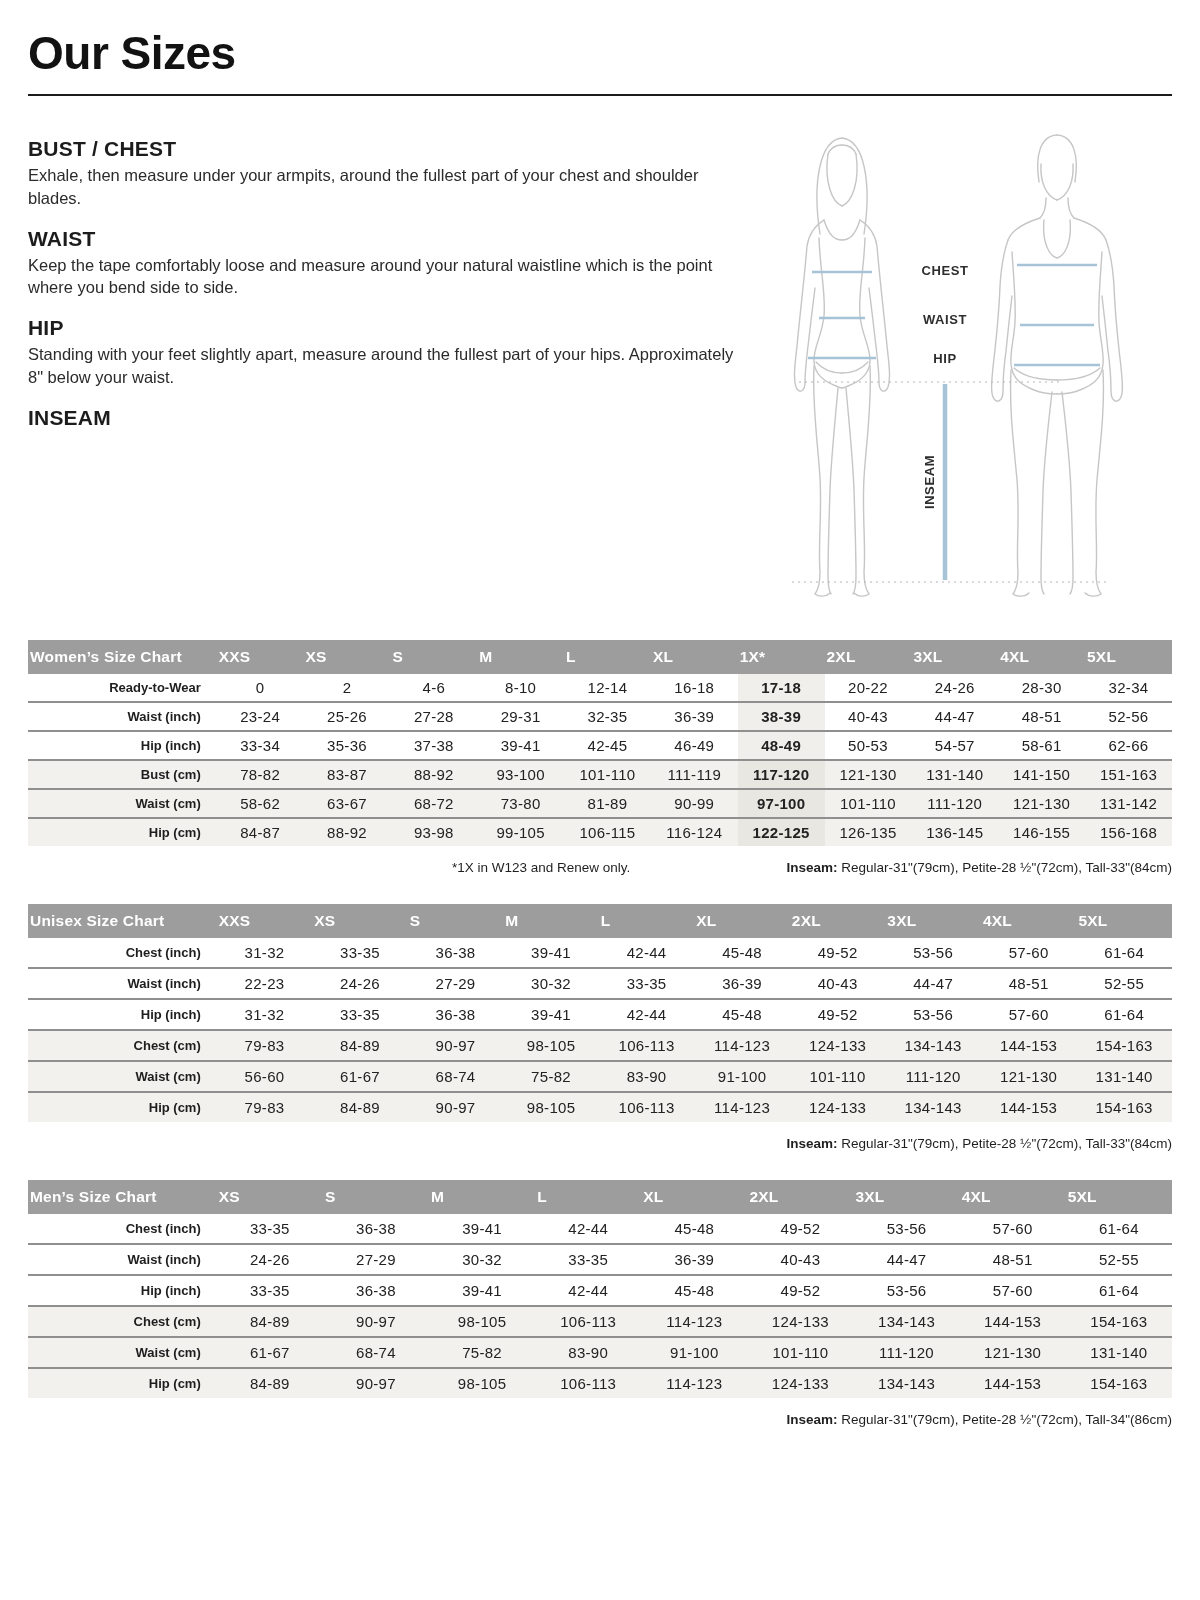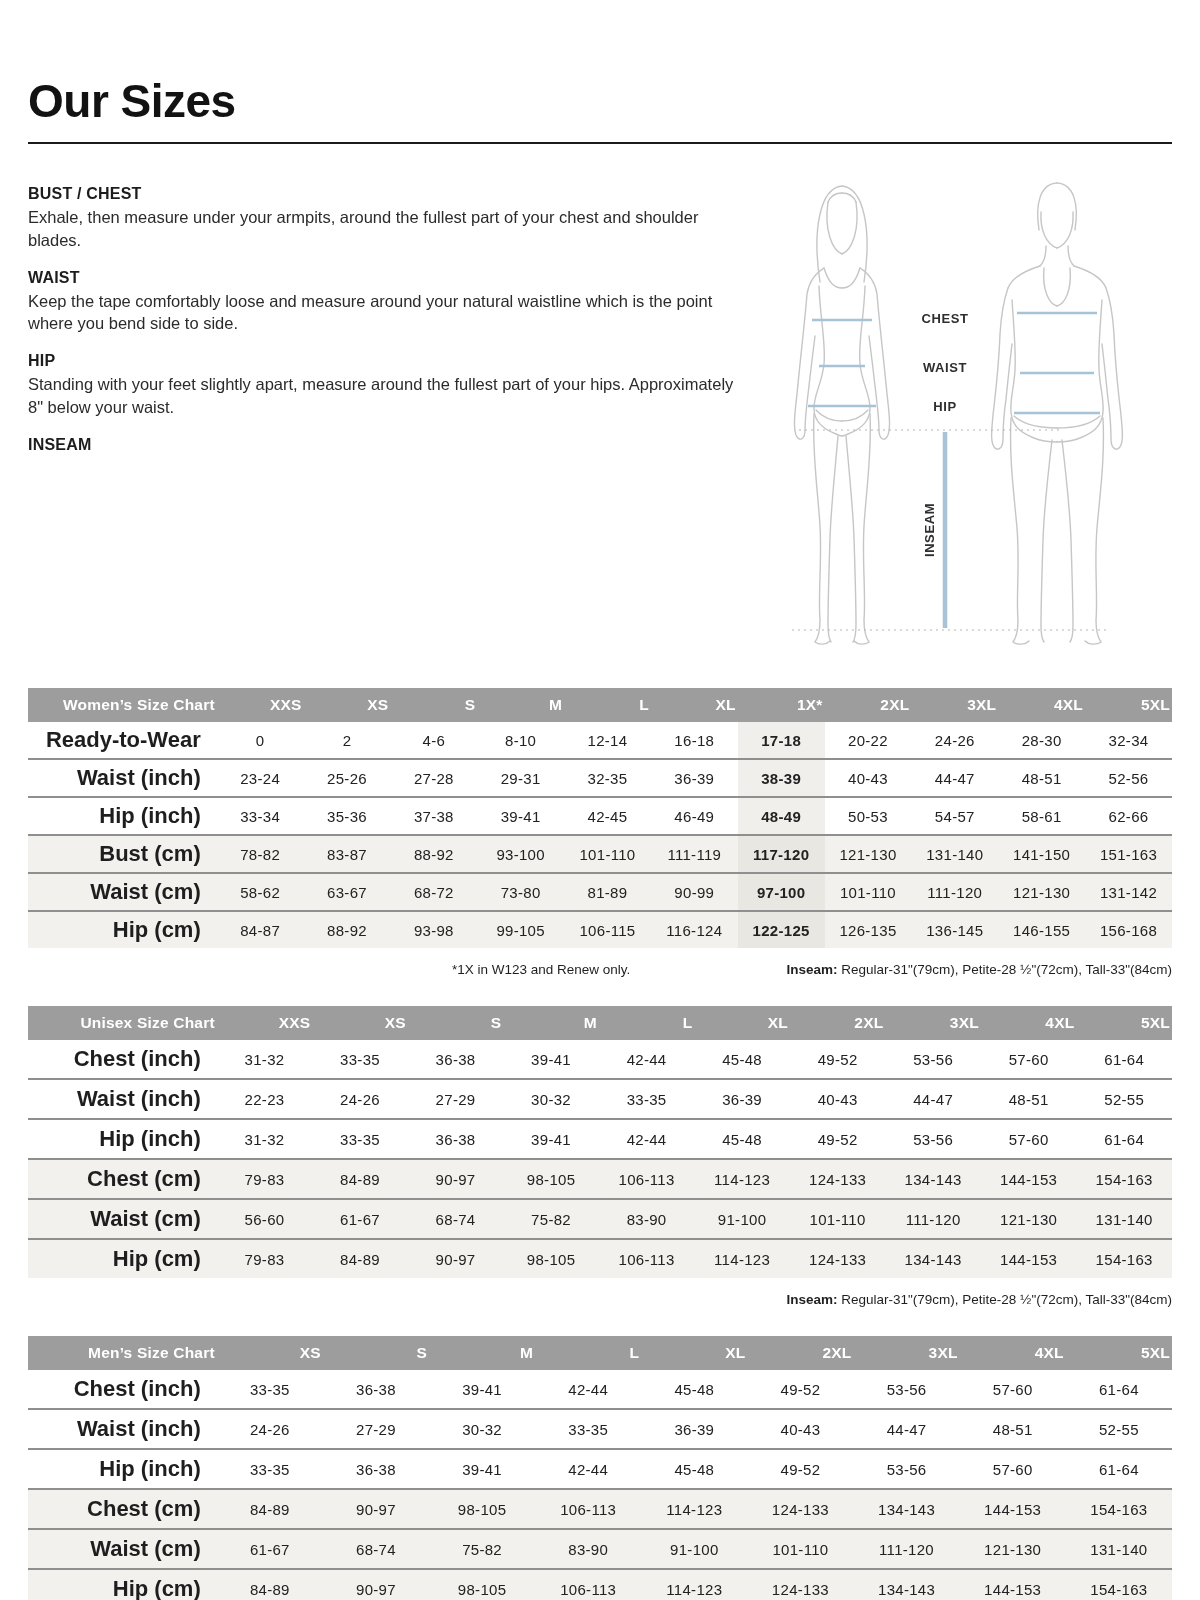--- a/index.html
+++ b/index.html
@@ -5,44 +5,44 @@
   * { margin:0; padding:0; box-sizing:border-box; }
   html,body { background:#ffffff; }
   body {
     width:1200px; height:1600px;
     font-family:"Liberation Sans","DejaVu Sans",sans-serif;
     color:#262626;
     padding:26px 28px 0 28px;
     overflow:hidden;
   }
   .page-title {
-    font-size:46px; font-weight:800; color:#121212; letter-spacing:-0.5px;margin-top:48px;
+    font-size:46px; font-weight:800; color:#121212; letter-spacing:-0.5px;
   }
   .title-divider {
     border:none; border-top:2px solid #1b1b1b; margin:14px 0 24px 0;
   }
   .top-row { display:flex; align-items:flex-start; }
   .instructions { width:745px; }
   .howto-heading { font-size:17px; font-weight:800; color:#1c1c1c; letter-spacing:0.2px; margin-bottom:6px; }
-  .m-section h3 { font-size:16px; font-weight:800; color:#1c1c1c; margin:17px 0 3px 0; letter-spacing:0.2px; }
+  .m-section h3 { font-size:21px; font-weight:800; color:#1c1c1c; margin:17px 0 3px 0; letter-spacing:0.2px; }
   .m-section p { font-size:16.5px; line-height:1.38; color:#2b2b2b; max-width:730px; }
   .figure-wrap { width:420px; margin-left:auto; }
   .figure-wrap svg { display:block; }
   .fig-label { font-family:"Liberation Sans",sans-serif; font-size:13px; font-weight:800; fill:#2e2e2e; letter-spacing:0.6px; }
 
   .charts { margin-top:20px; }
   table.size-table { width:100%; border-collapse:collapse; table-layout:fixed; }
   table.size-table thead th {
     background:#9d9d9d; color:#ffffff; font-weight:700;
-    font-size:15.5px; padding:8px 2px; text-align:right; letter-spacing:0.2px;
+    font-size:15.5px; padding:8px 2px; text-align:left; letter-spacing:0.2px;
   }
   table.size-table thead th.tbl-title { font-size:15.5px; }
   table.size-table tbody tr + tr { border-top:2px solid #8f8f8f; }
   table.size-table tbody th {
-    text-align:right; padding:6px 16px 6px 2px; font-size:22px; font-weight:800; color:#1e1e1e;
+    text-align:right; padding:6px 16px 6px 2px; font-size:13px; font-weight:800; color:#1e1e1e;
   }
   table.size-table td { text-align:center; font-size:15px; color:#222; padding:6px 2px; letter-spacing:0.3px; }
   table.w-chart tbody th { padding-top:5px; padding-bottom:5px; }
   table.w-chart td { padding-top:5px; padding-bottom:5px; }
   tr.shaded { background:#f2f1ee; }
   td.hl { background:#f1efeb;font-weight:bold; }
   tr.shaded td.hl { background:#e9e7e2; }
 
   .footnote {
     position:relative; display:flex; justify-content:flex-end;

